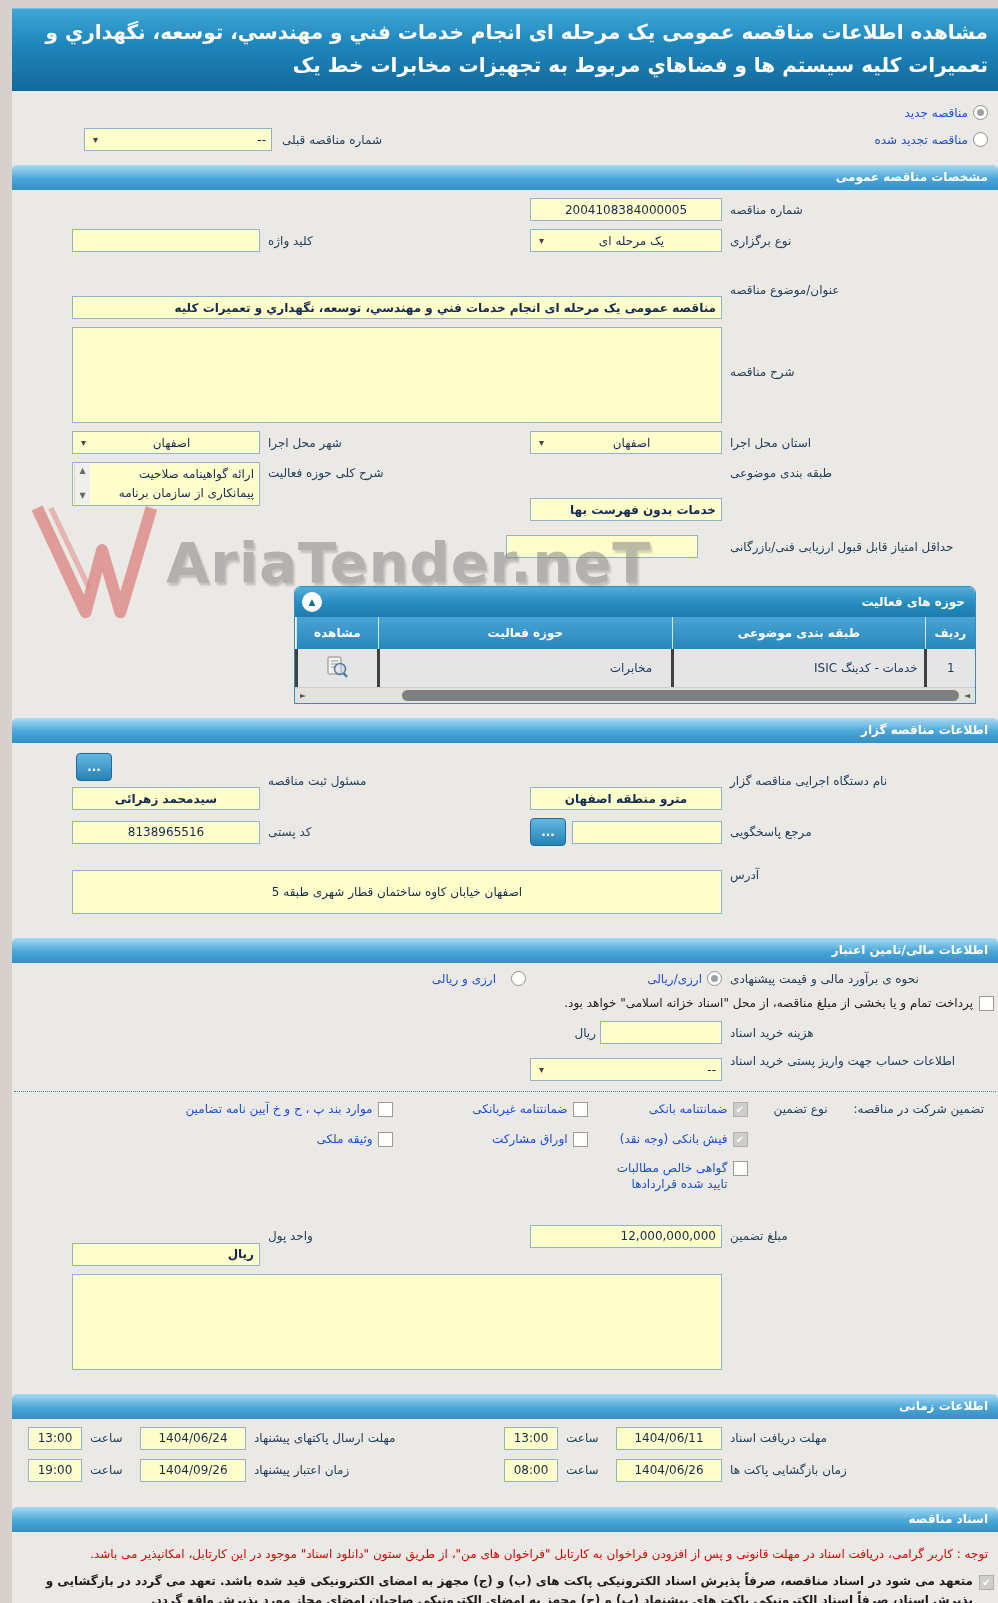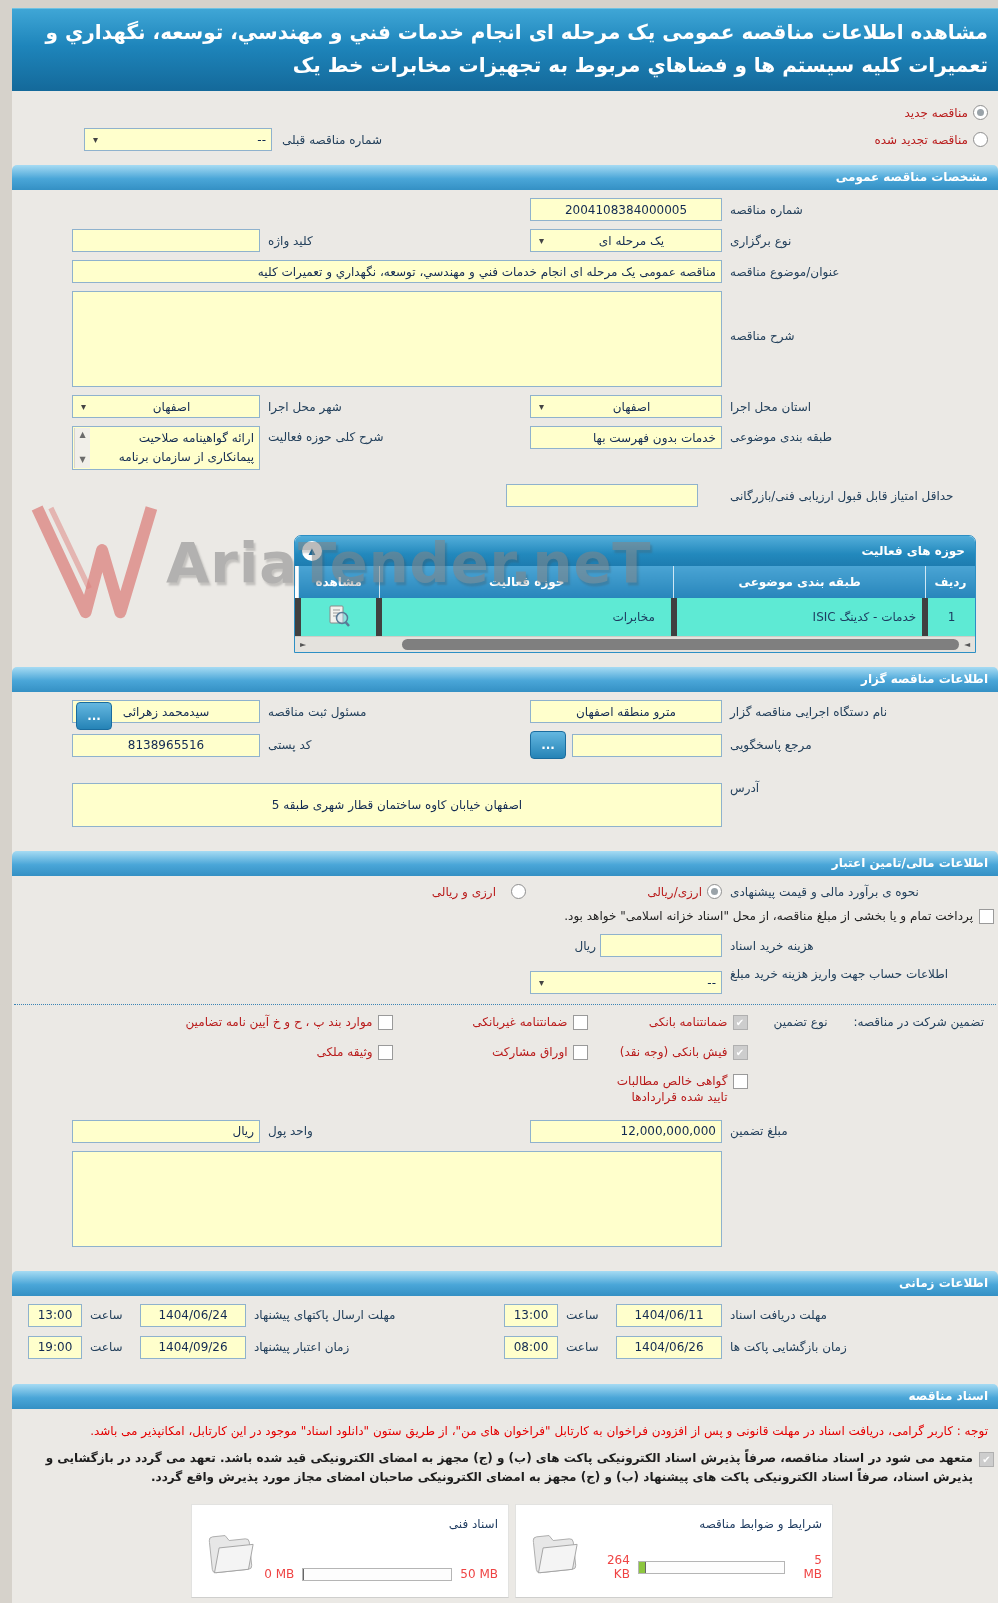--- a/index.html
+++ b/index.html
@@ -36,36 +36,36 @@
     background:#ffffcc;border:1px solid #8fb2cd;box-sizing:border-box;color:#122a52;
     display:flex;align-items:center;min-height:23px;padding:0 5px;
   }
   .inp.center{justify-content:center;}
   .sel{justify-content:space-between;}
   .sel .val{flex:1;text-align:center;}
   .sel .val.right{text-align:right;padding-left:6px;}
   .chev{color:#444;font-size:10px;padding:0 3px;flex:0 0 auto;}
   .wide{grid-column:2 / 5;}
   .tarea{align-items:flex-start;padding-top:3px;}
-  .bold{font-weight:normal;}
+  .bold{font-weight:bold;margin-top:36px;}
   
   .scrollfield{position:relative;padding-left:18px;min-height:44px;line-height:1.6;}
   .vscroll{position:absolute;left:1px;top:1px;bottom:1px;width:15px;background:#f1efe9;border-left:1px solid #d8d5cd;
            display:flex;flex-direction:column;justify-content:space-between;align-items:center;font-size:8px;color:#6b6b6b;padding:1px 0;}
   
   .panel{width:680px;margin:10px 22px 14px auto;border:1px solid #2d8fc4;border-radius:7px 7px 0 0;background:#fff;}
   .panel-header{position:relative;height:30px;line-height:30px;border-radius:6px 6px 0 0;color:#fff;font-weight:bold;
     background:linear-gradient(180deg,#53aeda 0%,#2389bd 60%,#1d7cb0 100%);padding-right:10px;}
   .collapse-btn{position:absolute;left:7px;top:5px;width:20px;height:20px;border-radius:50%;background:#fff;
     color:#1a6c9e;font-size:9px;display:flex;align-items:center;justify-content:center;cursor:pointer;}
   table.grid{width:100%;border-collapse:collapse;direction:rtl;}
   table.grid th{
     background:linear-gradient(180deg,#4aa4d4 0%,#2886bb 100%);color:#fff;font-weight:bold;font-size:12px;
     height:30px;border-left:1px solid #cfe7f4;}
-  table.grid td{background:#5eead4;height:38px;border-left:6px solid #404040;color:#1d3a5f;padding:0 6px;}
+  table.grid td{background:#e5e5e5;height:38px;border-left:3px solid #404040;color:#1d3a5f;padding:0 6px;}
   td.c,th.c{text-align:center;}
   .hscroll{display:flex;align-items:center;height:15px;background:#e4e2dd;border-top:1px solid #cfcdc7;padding:0 2px;gap:2px;}
   .hs-arrow{font-size:8px;color:#555;width:12px;text-align:center;}
   .hs-track{flex:1;height:11px;display:flex;align-items:center;}
   .hs-thumb{height:11px;width:86%;background:#7f7f7f;border-radius:6px;}
   
   .dots-btn{
     width:34px;height:26px;border-radius:4px;border:1px solid #1a6c9e;color:#fff;font-weight:bold;
     background:linear-gradient(180deg,#64b7e0 0%,#2583b6 100%);display:flex;align-items:center;justify-content:center;cursor:pointer;}
   .abs-left{position:absolute;left:4px;top:2px;}
@@ -89,21 +89,21 @@
   .card-label{text-align:right;color:#1d3a5f;}
   .prog-row{direction:ltr;display:flex;align-items:center;justify-content:flex-end;gap:8px;color:#ef4444;padding-bottom:8px;text-align:right;}
   .ptrack{width:150px;height:13px;background:#fdfdfd;border:1px solid #b5b5b5;box-sizing:border-box;}
   .pfill{height:100%;background:#8dc63f;border-right:1px solid #666;box-sizing:border-box;}
   .folder{flex:0 0 62px;display:flex;align-items:center;justify-content:center;}
   
   .watermark{position:absolute;top:492px;left:22px;width:650px;height:140px;display:flex;align-items:center;gap:4px;
              direction:ltr;opacity:.55;z-index:40;pointer-events:none;}
   .wm-text{font-size:56px;font-weight:bold;color:#858585;letter-spacing:1px;
            text-shadow:2px 3px 2px rgba(70,70,70,.45);}
-  .radio-lbl,.chk-lbl{color:#b91c1c;}
+  .radio-lbl,.chk-lbl{color:#1d4ed8;}
   .treasury{display:flex;gap:6px;align-items:flex-start;width:720px;margin:2px 4px 8px auto;line-height:1.6;color:#222;}
 </style>
 </head>
 <body>
 
 <div class="wrap">
 
   <div class="title-band">مشاهده اطلاعات مناقصه عمومی یک مرحله ای انجام خدمات فني و مهندسي، توسعه، نگهداري و تعمیرات کلیه سیستم ها و فضاهاي مربوط به تجهیزات مخابرات خط یک</div>
 
   <div class="radio-block">
@@ -260,21 +260,21 @@
       <span>پرداخت تمام و یا بخشی از مبلغ مناقصه، از محل "اسناد خزانه اسلامی" خواهد بود.</span>
     </div>
     <div class="frow">
       <span class="lbl">هزینه خرید اسناد</span>
       <div style="display:flex;align-items:center;gap:4px;">
         <div class="inp" style="width:122px"></div>
         <span>ریال</span>
       </div>
     </div>
     <div class="frow" style="align-items:flex-start;">
-      <span class="lbl" style="line-height:1.5">اطلاعات حساب جهت واریز هزینه خرید مبلغ</span>
+      <span class="lbl" style="line-height:1.5">اطلاعات حساب جهت واریز پستی خرید اسناد</span>
       <div class="sel" style="margin-top:6px">
         <span class="val right">--</span>
         <span class="chev">▾</span>
       </div>
     </div>
 
     <hr class="dotted">
 
     <div style="display:flex;direction:rtl;align-items:flex-start;padding-right:14px;gap:26px;margin-bottom:14px;">
       <span>تضمین شرکت در مناقصه:</span>

